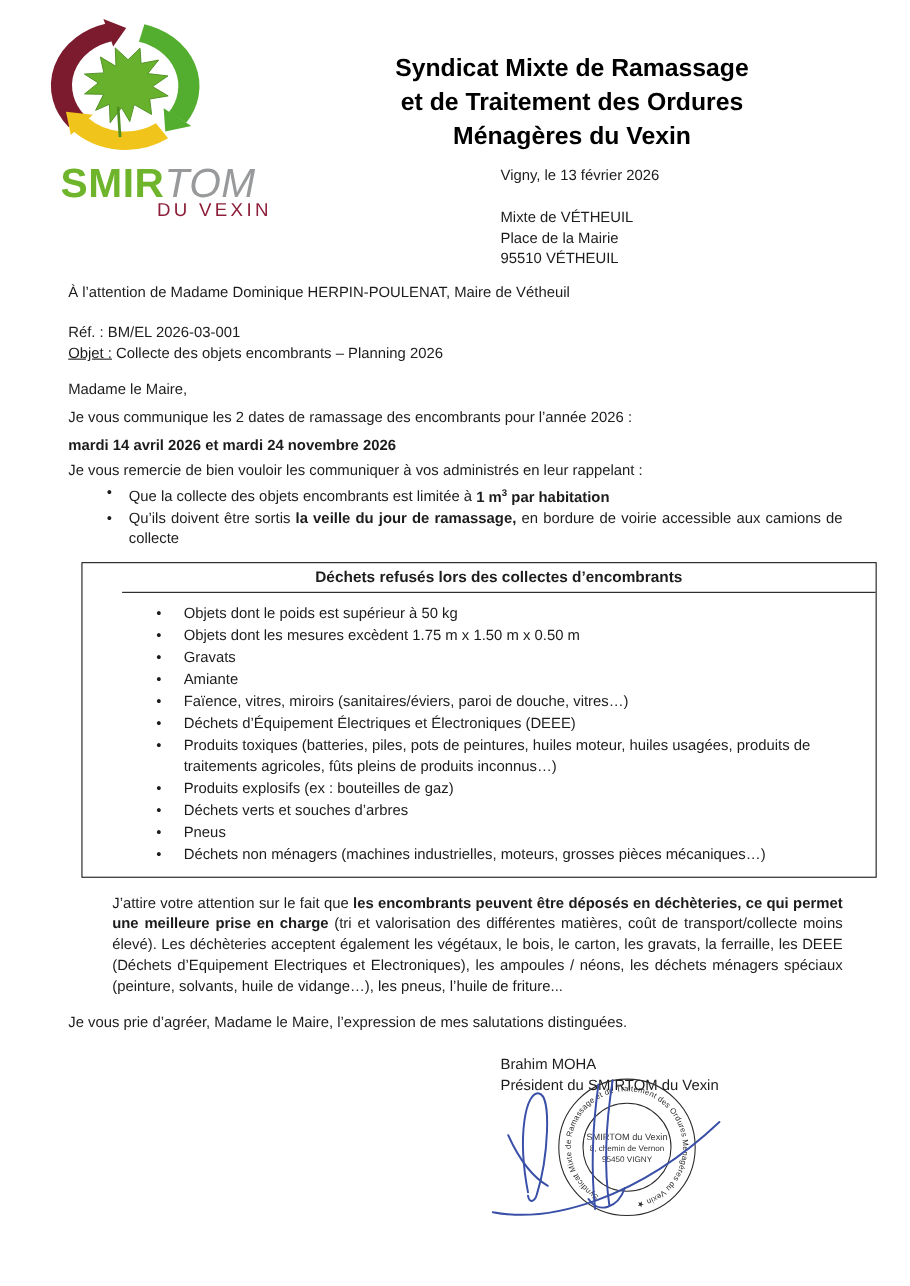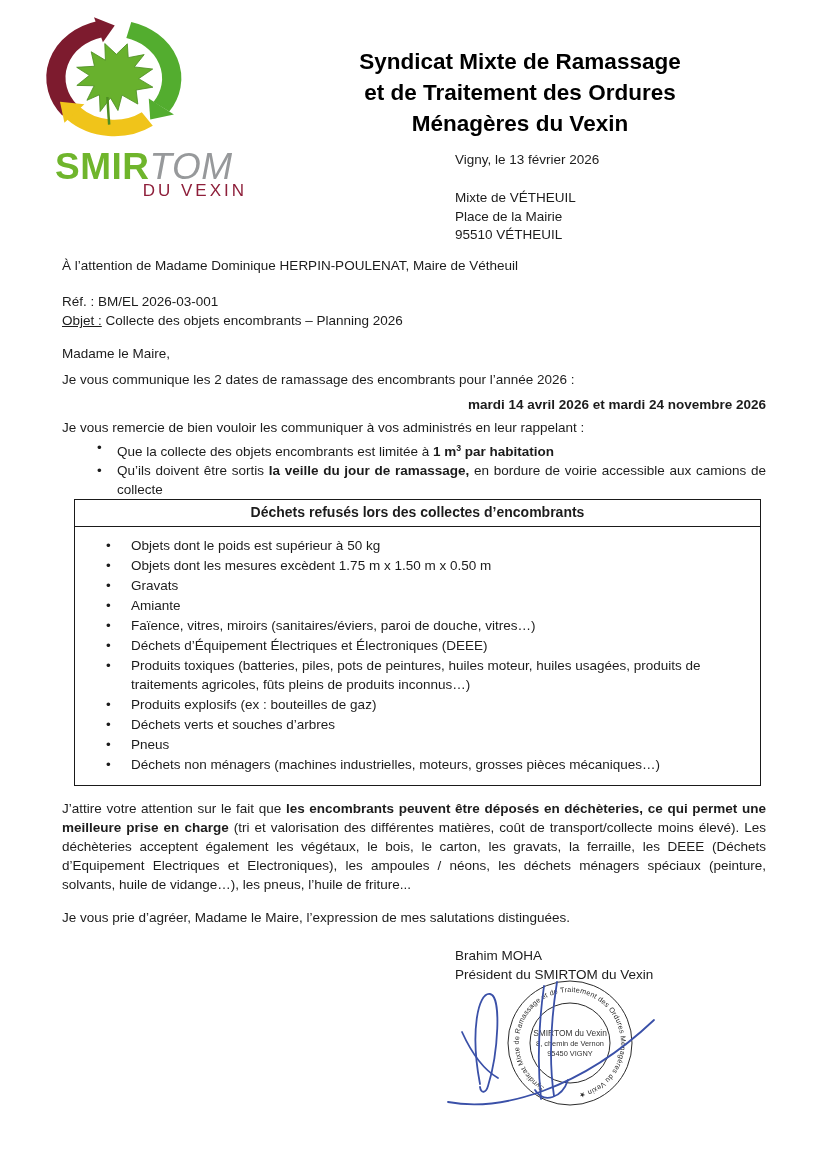--- a/index.html
+++ b/index.html
@@ -22,34 +22,34 @@
   .title{position:absolute;left:290px;top:46px;width:460px;text-align:center;font-size:22.5px;font-weight:bold;line-height:31px;color:#000;}
   .dateline{position:absolute;left:455px;top:152px;font-size:13.5px;}
   .recipient{position:absolute;left:455px;top:189px;font-size:13.5px;line-height:18.5px;}
   
   .body-col{position:absolute;left:62px;top:250px;width:704px;font-size:13.5px;line-height:19px;}
   .attention{margin-top:6px;}
   .ref-line{margin-top:17px;}
   .objet-label{text-decoration:underline;}
   .salutation{margin-top:14px;}
   .intro{margin-top:7px;}
-  .dates-line{margin-top:6px;text-align:right;font-weight:bold;}
+  .dates-line{margin-top:6px;text-align:left;font-weight:bold;}
   .remind{margin-top:4px;}
   ul.plain{list-style:none;margin:1px 0 0 0;padding:0;}
   ul.plain li{position:relative;margin-left:55px;line-height:19px;margin-top:0.5px;}
   ul.plain li::before{content:"\2022";position:absolute;left:-20px;}
   .just{text-align:justify;}
   
-  .box{margin-left:12px;margin-top:0;width:685px;border:1.5px solid #1a1a1a;}
+  .box{margin-left:12px;margin-top:12px;width:685px;border:1.5px solid #1a1a1a;padding-left:36px;}
   .box-title{font-size:14px;font-weight:bold;text-align:center;padding:3px 0 4px 0;border-bottom:1.5px solid #1a1a1a;}
   .box ul{list-style:none;margin:0;padding:9px 8px 10px 0;}
   .box ul li{position:relative;margin-left:56px;line-height:19px;margin-bottom:1px;padding-right:20px;}
   .box ul li::before{content:"\2022";position:absolute;left:-25px;}
   
-  .after-box{margin-top:13px;text-align:justify;}
+  .after-box{margin-top:13px;text-align:justify;margin-left:40px;}
   .valediction{margin-top:14px;}
   .sign-block{margin-top:20px;margin-left:393px;font-size:13.5px;line-height:18.5px;}
   .stamp-svg{position:absolute;left:440px;top:962px;}
   sup{font-size:0.65em;}
   b{font-weight:bold;}
 </style>
 </head>
 <body>
 
 <div class="page">

